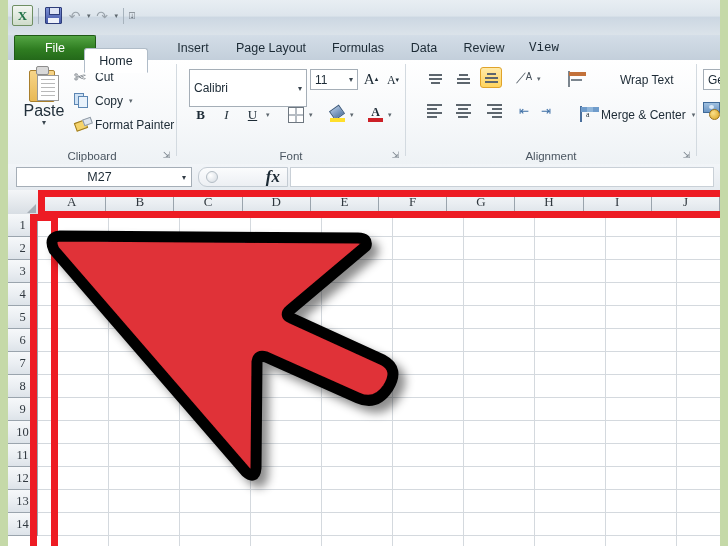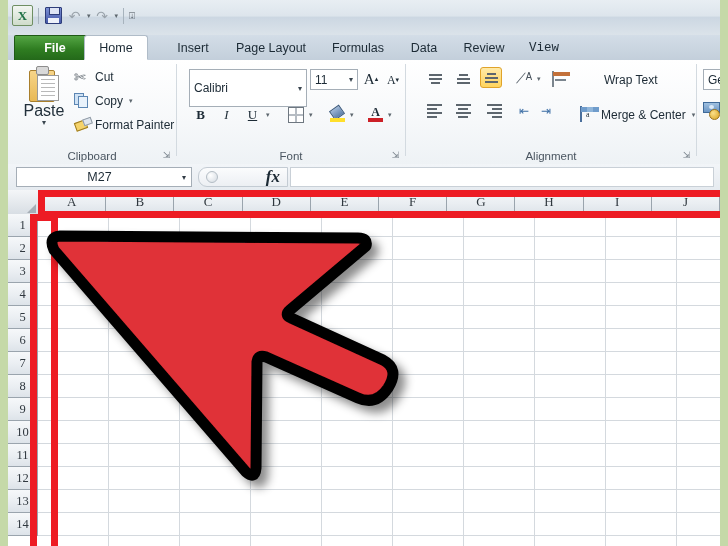--- a/index.html
+++ b/index.html
@@ -71,21 +71,21 @@
   .tab {
     position: absolute; top: 0; height: 25px;
     display: flex; align-items: center; justify-content: center;
     font-size: 12.5px; color: #1c2a35;
     padding: 0 9px;
     cursor: default;
   }
   .tab.file {
     left: 6px; width: 62px;
     background: linear-gradient(to bottom,#54a544,#2f7d21 55%,#24691a);
-    color: #ffffff; font-weight: bold;
+    color: #ffffff; font-weight: normal;
     border-radius: 2px 2px 0 0;
     border: 1px solid #1f5a16; border-bottom: none;
     height: 24px;
   }
   .tab.active {
     background: #ffffff;
     border: 1px solid #b0bcc8; border-bottom: 1px solid #ffffff;
     border-radius: 3px 3px 0 0;
     height: 25px; box-sizing: border-box;
     z-index: 2;
@@ -418,21 +418,21 @@
         <span class="arrow-curve">↷</span>
       </div>
       <span class="tiny-caret">▾</span>
       <div class="qat-sep"></div>
       <span class="qat-more">⍗</span>
     </div>
   </div>
 
   <div class="tabstrip">
     <div class="tab file" style="left:6px;">File</div>
-    <div class="tab active" style="left:76px;width:64px;">Home</div>
+    <div class="tab active" style="left:76px;width:64px;margin-top:13px;">Home</div>
     <div class="tab" style="left:148px;width:56px;">Insert</div>
     <div class="tab" style="left:208px;width:92px;">Page Layout</div>
     <div class="tab" style="left:304px;width:74px;">Formulas</div>
     <div class="tab" style="left:382px;width:50px;">Data</div>
     <div class="tab" style="left:436px;width:62px;">Review</div>
     <div class="tab" style="left:502px;width:50px;font-family:Liberation Mono, monospace;">View</div>
   </div>
 
   <div class="ribbon">
 
@@ -559,21 +559,21 @@
           <span style="width:15px;"></span>
           <span style="width:10px;"></span>
       </div>
 
       <div class="orient-ico" style="left:108px; top:8px;">⟋ᴬ</div>
       <span class="tiny-caret" style="position:absolute; left:130px; top:15px;">▾</span>
 
       <div class="indent-ico" style="left:109px; top:42px;">⇤</div>
       <div class="indent-ico" style="left:131px; top:42px;">⇥</div>
 
-      <div class="small-cmd" style="left:146px; top:9px;gap:36px;">
+      <div class="small-cmd" style="left:162px; top:9px;gap:36px;">
         <span class="ico16"><span class="wrap-ico"></span></span>
         <span>Wrap Text</span>
       </div>
       <div class="small-cmd" style="left:174px; top:44px;">
         <span class="ico16"><span class="merge-ico"></span></span>
         <span>Merge &amp; Center</span>
         <span class="tiny-caret">▾</span>
       </div>
 
       <div class="group-label">Alignment</div>

